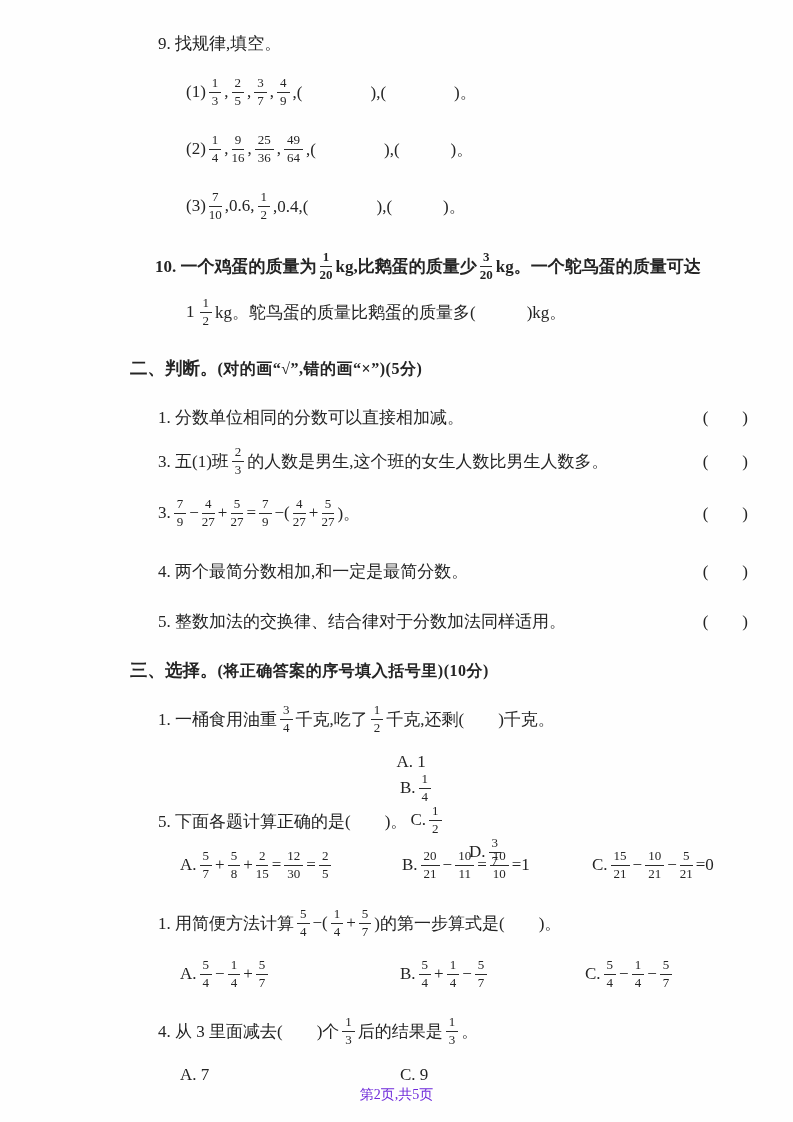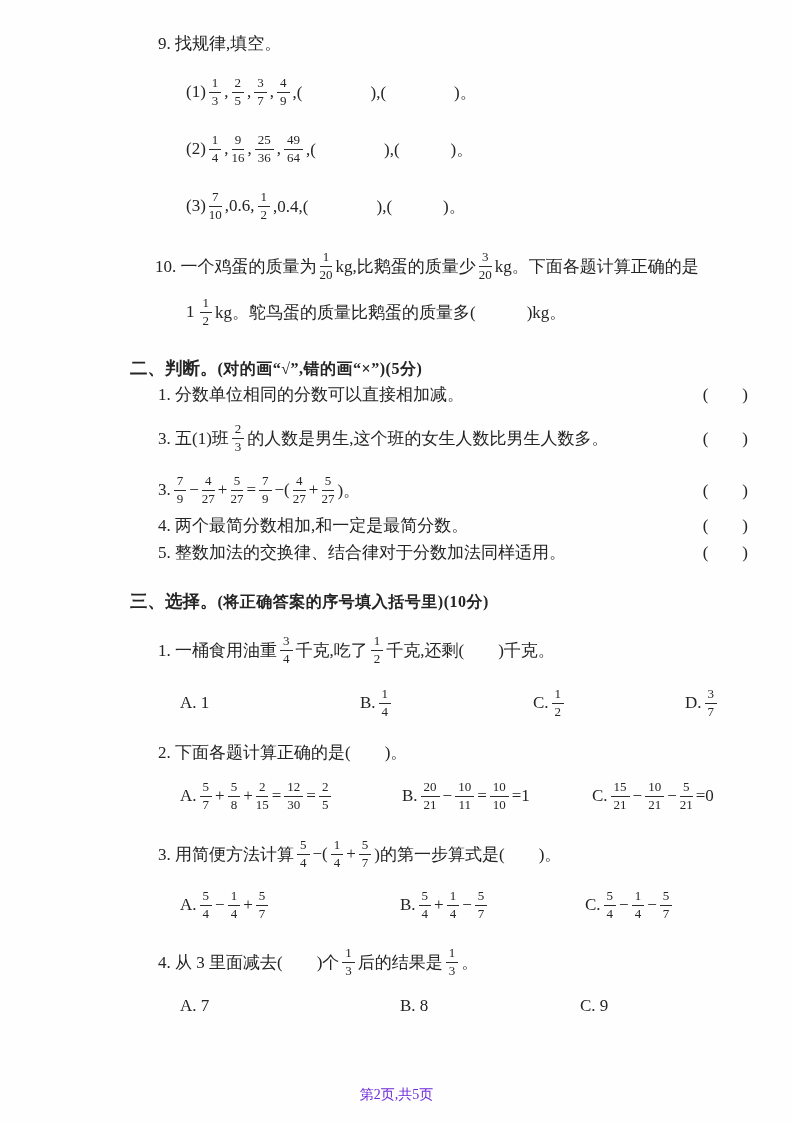--- a/index.html
+++ b/index.html
@@ -17,32 +17,32 @@
   .rich{display:flex;align-items:center;white-space:pre;}
   
   .frac{display:inline-flex;flex-direction:column;align-items:center;
         font-size:13px;line-height:1.12;margin:0 3px;}
   .frac .num{padding:0 3px 1px;border-bottom:1.2px solid #2b2b2b;}
   .frac .den{padding-top:1px;}
   .whole{margin-right:2px;}
   
   .q9-title{margin:32px 0 0 158px;}
   .q9-item{margin:17px 0 0 186px;height:40px;}
-  .q10-line1{margin:20px 0 0 155px;height:40px;}
+  .q10-line1{margin:20px 0 0 155px;height:40px;font-weight:bold;}
   .q10-line2{margin:6px 0 0 186px;height:40px;}
   .h-sec{margin:24px 0 0 130px;font-weight:bold;font-size:17.5px;display:flex;align-items:baseline;}
   .h-sec .note{font-size:16px;letter-spacing:.5px;}
   .judge-row{margin-left:158px;margin-right:45px;display:flex;align-items:center;justify-content:space-between;}
-  .judge-plain{margin-top:1px;height:26px;gap:16px;}
+  .judge-plain{margin-top:24px;height:26px;gap:16px;}
   .judge-frac{margin-top:10px;height:42px;}
   .choice-stem{margin-left:158px;}
   .opts{display:flex;align-items:center;margin-left:180px;}
   .opt{display:flex;align-items:center;white-space:pre;}
   .stem-q1{margin-top:16px;height:42px;}
-  .opts-q1{margin-top:12px;height:40px;}
+  .opts-q1{margin-top:12px;height:40px;flex-direction:column;}
   .opts-q1 .opt:nth-child(1){width:180px;}
   .opts-q1 .opt:nth-child(2){width:173px;}
   .opts-q1 .opt:nth-child(3){width:152px;}
   .stem-q2{margin-top:16px;height:26px;}
   .opts-q2{margin-top:10px;height:42px;}
   .opts-q2 .opt:nth-child(1){width:222px;}
   .opts-q2 .opt:nth-child(2){width:190px;}
   .stem-q3{margin-top:16px;height:42px;}
   .opts-q3{margin-top:10px;height:40px;}
   .opts-q3 .opt:nth-child(1){width:220px;}
@@ -60,21 +60,21 @@
 <div class="sheet">
 
   <section>
     <div class="line q9-title">9. 找规律,填空。</div>
     <div class="rich q9-item"><span>(1)</span><span class="frac"><span class="num">1</span><span class="den">3</span></span><span>,</span><span class="frac"><span class="num">2</span><span class="den">5</span></span><span>,</span><span class="frac"><span class="num">3</span><span class="den">7</span></span><span>,</span><span class="frac"><span class="num">4</span><span class="den">9</span></span><span>,(　　　　),(　　　　)。</span></div>
     <div class="rich q9-item"><span>(2)</span><span class="frac"><span class="num">1</span><span class="den">4</span></span><span>,</span><span class="frac"><span class="num">9</span><span class="den">16</span></span><span>,</span><span class="frac"><span class="num">25</span><span class="den">36</span></span><span>,</span><span class="frac"><span class="num">49</span><span class="den">64</span></span><span>,(　　　　),(　　　)。</span></div>
     <div class="rich q9-item"><span>(3)</span><span class="frac"><span class="num">7</span><span class="den">10</span></span><span>,0.6,</span><span class="frac"><span class="num">1</span><span class="den">2</span></span><span>,0.4,(　　　　),(　　　)。</span></div>
   </section>
 
   <section>
-    <div class="rich q10-line1"><span>10. 一个鸡蛋的质量为</span><span class="frac"><span class="num">1</span><span class="den">20</span></span><span>kg,比鹅蛋的质量少</span><span class="frac"><span class="num">3</span><span class="den">20</span></span><span>kg。下面各题计算正确的是</span></div>
+    <div class="rich q10-line1"><span>10. 一个鸡蛋的质量为</span><span class="frac"><span class="num">1</span><span class="den">20</span></span><span>kg,比鹅蛋的质量少</span><span class="frac"><span class="num">3</span><span class="den">20</span></span><span>kg。一个鸵鸟蛋的质量可达</span></div>
     <div class="rich q10-line2"><span class="whole">1</span><span class="frac"><span class="num">1</span><span class="den">2</span></span><span>kg。鸵鸟蛋的质量比鹅蛋的质量多(　　　)kg。</span></div>
   </section>
 
   <section>
     <div class="h-sec">
       <span>二、判断。</span>
       <span class="note">(对的画“√”,错的画“×”)(5分)</span>
     </div>
     <div class="judge-row judge-plain">
       <div class="rich"><span>1. 分数单位相同的分数可以直接相加减。</span></div>
@@ -108,41 +108,40 @@
       <div class="rich choice-stem stem-q1"><span>1. 一桶食用油重</span><span class="frac"><span class="num">3</span><span class="den">4</span></span><span>千克,吃了</span><span class="frac"><span class="num">1</span><span class="den">2</span></span><span>千克,还剩(　　)千克。</span></div>
       <div class="opts opts-q1">
         <div class="opt rich"><span>A. 1</span></div>
         <div class="opt rich"><span>B.</span><span class="frac"><span class="num">1</span><span class="den">4</span></span></div>
         <div class="opt rich"><span>C.</span><span class="frac"><span class="num">1</span><span class="den">2</span></span></div>
         <div class="opt rich"><span>D.</span><span class="frac"><span class="num">3</span><span class="den">7</span></span></div>
       </div>
     </div>
 
     <div>
-      <div class="rich choice-stem stem-q2"><span>2. 下面各题计算正确的是(　　)。</span></div>
+      <div class="rich choice-stem stem-q2"><span>5. 下面各题计算正确的是(　　)。</span></div>
       <div class="opts opts-q2">
         <div class="opt rich"><span>A.</span><span class="frac"><span class="num">5</span><span class="den">7</span></span><span>+</span><span class="frac"><span class="num">5</span><span class="den">8</span></span><span>+</span><span class="frac"><span class="num">2</span><span class="den">15</span></span><span>=</span><span class="frac"><span class="num">12</span><span class="den">30</span></span><span>=</span><span class="frac"><span class="num">2</span><span class="den">5</span></span></div>
         <div class="opt rich"><span>B.</span><span class="frac"><span class="num">20</span><span class="den">21</span></span><span>−</span><span class="frac"><span class="num">10</span><span class="den">11</span></span><span>=</span><span class="frac"><span class="num">10</span><span class="den">10</span></span><span>=1</span></div>
         <div class="opt rich"><span>C.</span><span class="frac"><span class="num">15</span><span class="den">21</span></span><span>−</span><span class="frac"><span class="num">10</span><span class="den">21</span></span><span>−</span><span class="frac"><span class="num">5</span><span class="den">21</span></span><span>=0</span></div>
       </div>
     </div>
 
     <div>
-      <div class="rich choice-stem stem-q3"><span>3. 用简便方法计算</span><span class="frac"><span class="num">5</span><span class="den">4</span></span><span>−(</span><span class="frac"><span class="num">1</span><span class="den">4</span></span><span>+</span><span class="frac"><span class="num">5</span><span class="den">7</span></span><span>)的第一步算式是(　　)。</span></div>
+      <div class="rich choice-stem stem-q3"><span>1. 用简便方法计算</span><span class="frac"><span class="num">5</span><span class="den">4</span></span><span>−(</span><span class="frac"><span class="num">1</span><span class="den">4</span></span><span>+</span><span class="frac"><span class="num">5</span><span class="den">7</span></span><span>)的第一步算式是(　　)。</span></div>
       <div class="opts opts-q3">
         <div class="opt rich"><span>A.</span><span class="frac"><span class="num">5</span><span class="den">4</span></span><span>−</span><span class="frac"><span class="num">1</span><span class="den">4</span></span><span>+</span><span class="frac"><span class="num">5</span><span class="den">7</span></span></div>
         <div class="opt rich"><span>B.</span><span class="frac"><span class="num">5</span><span class="den">4</span></span><span>+</span><span class="frac"><span class="num">1</span><span class="den">4</span></span><span>−</span><span class="frac"><span class="num">5</span><span class="den">7</span></span></div>
         <div class="opt rich"><span>C.</span><span class="frac"><span class="num">5</span><span class="den">4</span></span><span>−</span><span class="frac"><span class="num">1</span><span class="den">4</span></span><span>−</span><span class="frac"><span class="num">5</span><span class="den">7</span></span></div>
       </div>
     </div>
 
     <div>
       <div class="rich choice-stem stem-q4"><span>4. 从 3 里面减去(　　)个</span><span class="frac"><span class="num">1</span><span class="den">3</span></span><span>后的结果是</span><span class="frac"><span class="num">1</span><span class="den">3</span></span><span>。</span></div>
       <div class="opts opts-q4">
         <div class="opt rich"><span>A. 7</span></div>
-        <div class="opt rich"><span>B. 8</span></div>
         <div class="opt rich"><span>C. 9</span></div>
       </div>
     </div>
   </section>
 
   <div class="footer">第2页,共5页</div>
 </div>
 
 </body></html>

